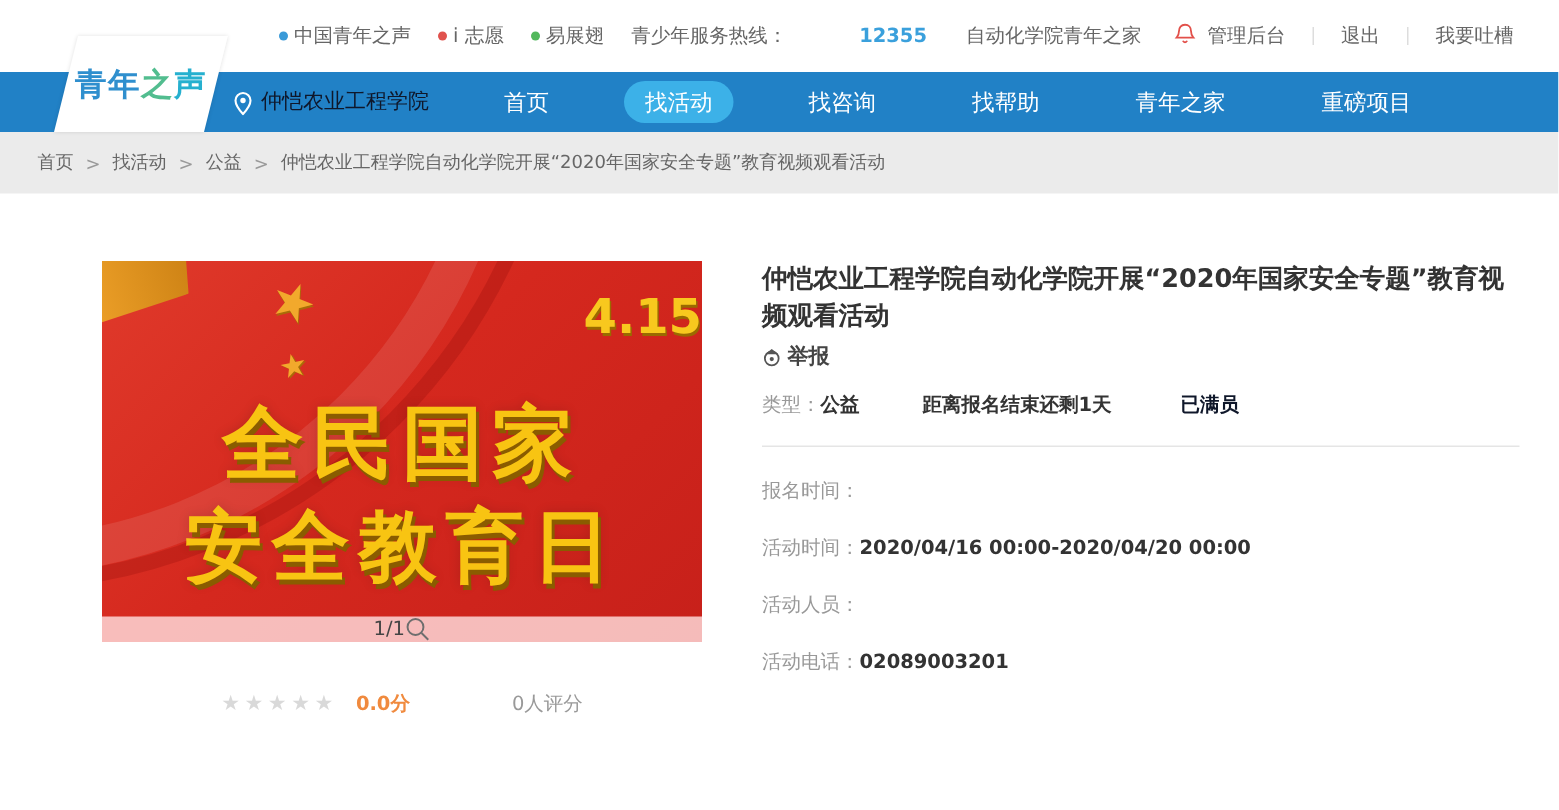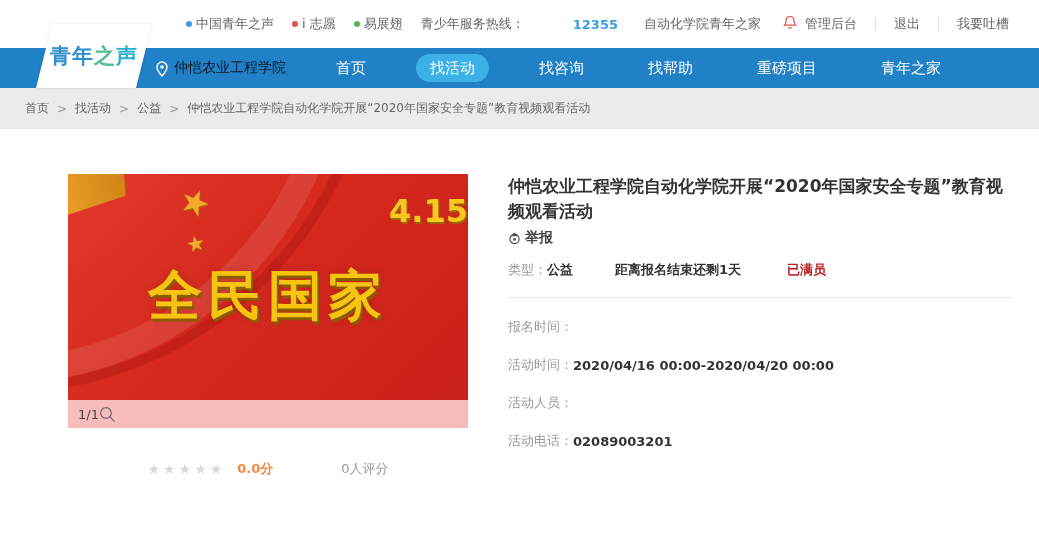--- a/index.html
+++ b/index.html
@@ -40,37 +40,37 @@
   .poster-swirl1 { position:absolute; width:700px; height:700px; border-radius:50%; border:26px solid rgba(255,255,255,0.10); left:-420px; top:-490px; }
   .poster-swirl2 { position:absolute; width:760px; height:760px; border-radius:50%; border:10px solid rgba(120,0,0,0.20); left:-450px; top:-540px; }
   .poster-flag { position:absolute; left:-18px; top:-16px; width:85px; height:52px; background:linear-gradient(100deg,#f0a32a,#c97e12); transform:rotate(-28deg); clip-path:polygon(0 0,100% 18%,78% 100%,0 78%); }
   .poster-star { position:absolute; color:#f2a92c; text-shadow:1px 1px 0 #a86d08; }
   .poster-star.s1 { left:112px; top:8px; font-size:34px; transform:rotate(22deg); }
   .poster-star.s2 { left:118px; top:58px; font-size:21px; transform:rotate(-12deg); }
   .poster-date { position:absolute; left:0; right:0; top:18px; text-align:right; font-size:32px; font-weight:bold; color:#f8c81e; text-shadow:1px 2px 0 #9a6a00; }
   .poster-line { position:absolute; left:0; right:0; text-align:center; font-weight:bold; color:#f8c412; text-shadow:2px 3px 0 #8a5c00, 0 0 8px rgba(0,0,0,.15); letter-spacing:6px; }
   .poster-line.l1 { top:86px; font-size:54px; }
   .poster-line.l2 { top:156px; font-size:52px; }
-  .poster-bar { position:absolute; left:0; right:0; bottom:0; height:28px; background:rgba(255,222,222,0.82); display:flex; align-items:center; justify-content:flex-start; padding:0 10px; }
+  .poster-bar { position:absolute; left:0; right:0; bottom:0; height:17px; background:rgba(255,222,222,0.82); display:flex; align-items:center; justify-content:center; padding:0 10px; }
   .poster-counter { font-size:13px; color:#444; }
 
   .rating { margin-top:32px; display:flex; align-items:center; justify-content:center; gap:12px; font-size:13px; }
   .rating .stars { color:#d9d9d9; font-size:14px; letter-spacing:3px; }
   .rating .score { color:#f08a3e; font-weight:bold; }
   .rating .count { color:#999; margin-left:56px; }
 
   
   .right-col { flex:1; margin-left:40px; min-width:0; }
   .detail-title { font-size:17px; font-weight:bold; color:#333; line-height:1.45; }
   .report-row { margin-top:6px; display:flex; align-items:center; gap:4px; font-size:14px; color:#444; font-weight:bold; cursor:pointer; }
   .meta-row { margin-top:14px; display:flex; align-items:center; font-size:13px; }
   .meta-label { color:#999; }
   .meta-value { color:#333; font-weight:bold; }
   .meta-deadline { color:#333; font-weight:bold; margin-left:42px; }
-  .meta-status { color:#b91c1c; font-weight:bold; margin-left:46px; }
+  .meta-status { color:#0f172a; font-weight:bold; margin-left:46px; }
   .divider { height:1px; background:#e5e5e5; margin-top:18px; }
   .info-rows { margin-top:10px; }
   .info-row { display:flex; align-items:center; padding:10px 0; font-size:13px; }
   .info-label { color:#999; white-space:pre; }
   .info-value { color:#333; font-weight:bold; }
   .pin-blue { margin-left:8px; }
 </style>
 </head>
 <body>
 
@@ -116,22 +116,22 @@
         <path d="M6 1a5 5 0 0 0-5 5c0 3.6 5 9 5 9s5-5.4 5-9a5 5 0 0 0-5-5z" fill="none" stroke="#fff" stroke-width="1.4"></path>
         <circle cx="6" cy="6" r="1.8" fill="#fff"></circle>
       </svg>
     <span>仲恺农业工程学院</span>
   </div>
   <div class="nav-menu">
     <span class="nav-item">首页</span>
     <span class="nav-item active">找活动</span>
     <span class="nav-item">找咨询</span>
     <span class="nav-item">找帮助</span>
+    <span class="nav-item">青年之家</span>
     <span class="nav-item">重磅项目</span>
-    <span class="nav-item">青年之家</span>
   </div>
 </div>
 
 <div class="breadcrumb">
   <span class="crumb">首页</span>
   <span class="crumb-sep">&gt;</span>
   <span class="crumb">找活动</span>
   <span class="crumb-sep">&gt;</span>
   <span class="crumb">公益</span>
   <span class="crumb-sep">&gt;</span>
@@ -142,20 +142,21 @@
 
   <div class="left-col">
     <div class="poster">
       <div class="poster-swirl2"></div>
       <div class="poster-swirl1"></div>
       <div class="poster-flag"></div>
       <span class="poster-star s1">★</span>
       <span class="poster-star s2">★</span>
       <div class="poster-date">4.15</div>
       <div class="poster-line l1">全民国家</div>
+      <div class="poster-line l2">安全教育日</div>
       <div class="poster-bar">
         <span class="poster-counter">1/1</span>
         <svg width="17" height="17" viewBox="0 0 17 17">
             <circle cx="7" cy="7" r="5.3" fill="none" stroke="#6e6e6e" stroke-width="1.3"></circle>
             <line x1="11" y1="11" x2="15.5" y2="15.5" stroke="#6e6e6e" stroke-width="1.3"></line>
           </svg>
       </div>
     </div>
     <div class="rating">
       <span class="stars"><span>★</span><span>★</span><span>★</span><span>★</span><span>★</span></span>

